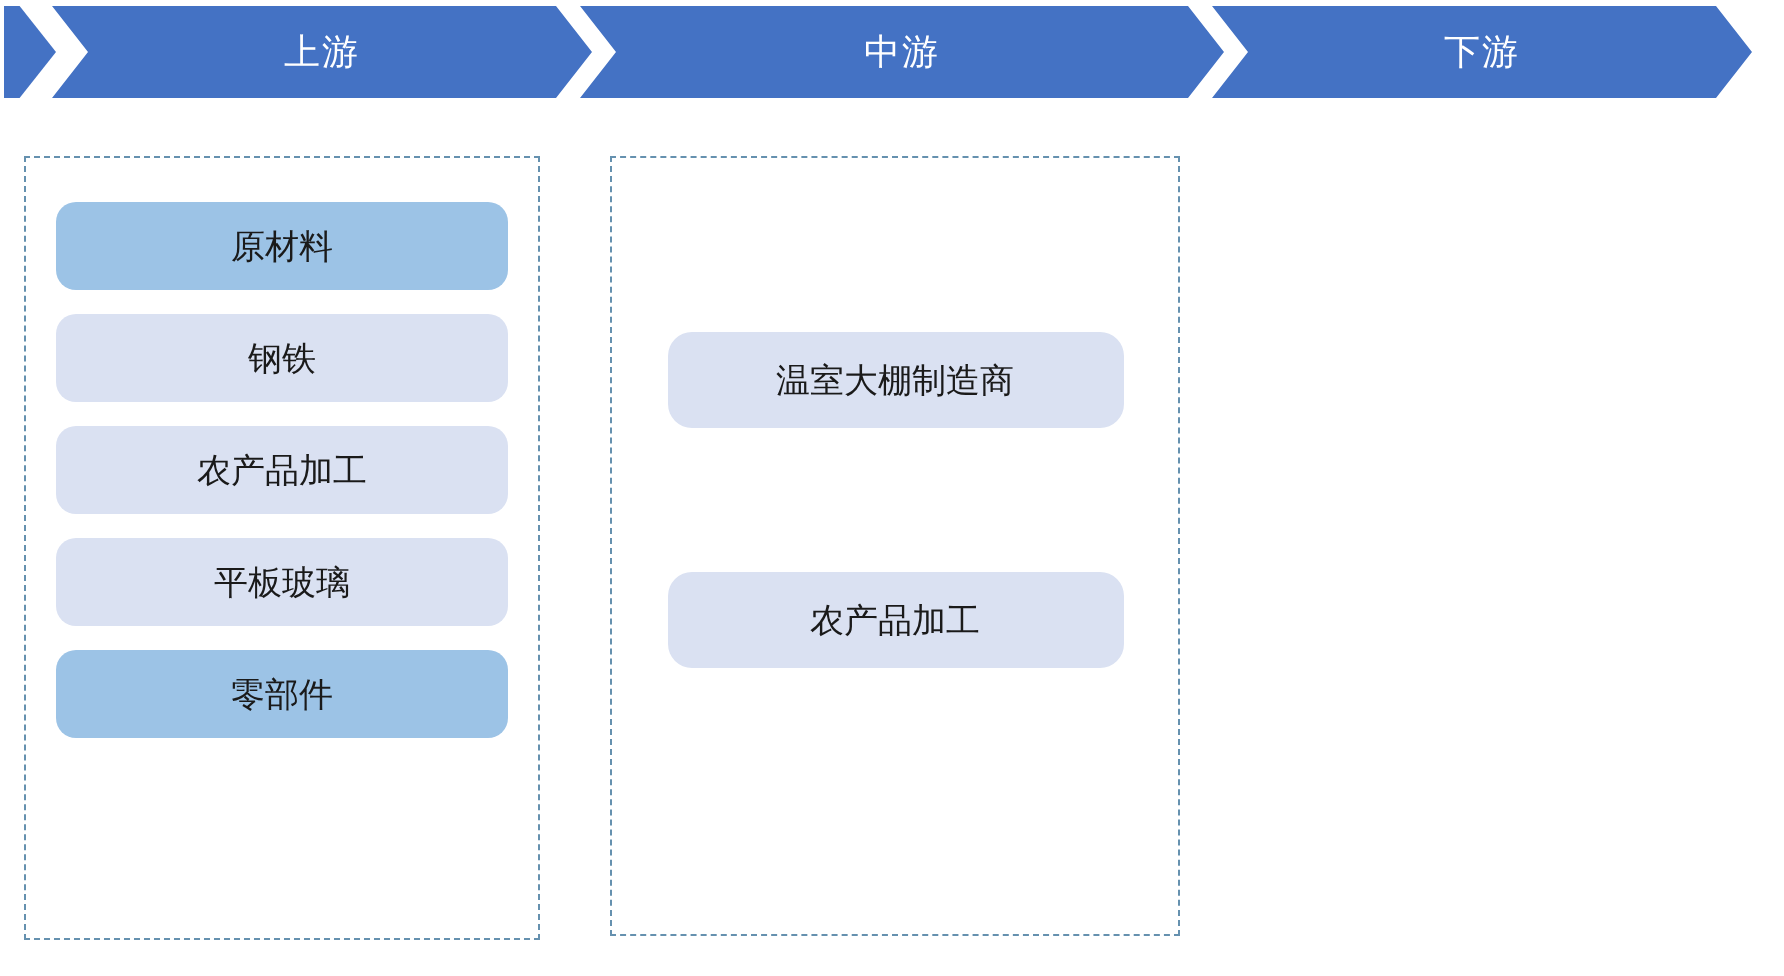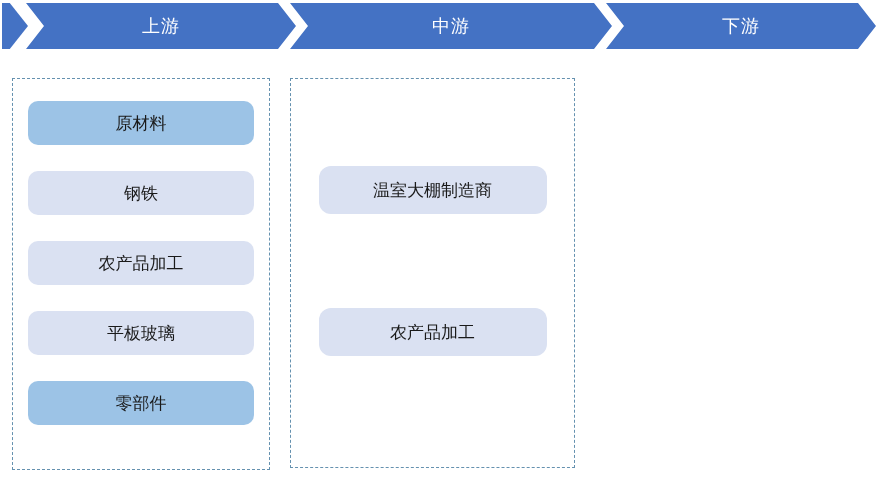--- a/index.html
+++ b/index.html
@@ -45,22 +45,22 @@
   .banner-3 { left: 606px; width: 270px; }
 
   
   .col {
     position: absolute;
     top: 78px;
     border: 1px dashed var(--column-border);
     background: var(--background);
     display: flex; flex-direction: column; align-items: center;
   }
-  .col-1 { left: 12px;  width: 258px; height: 392px; padding-top: 22px; gap: 26px; }
-  .col-2 { left: 290px; width: 285px; height: 390px; padding-top: 87px; gap: 94px; }
+  .col-1 { left: 12px;  width: 258px; height: 392px; padding-top: 22px; gap: 12px; }
+  .col-2 { left: 305px; width: 285px; height: 390px; padding-top: 87px; gap: 72px; }
   .col-3 { left: 613px; width: 262px; height: 389px; padding-top: 22px; gap: 28px; }
 
   
   .item {
     flex: 0 0 auto;
     width: 226px; height: 44px;
     border-radius: 10px;
     background: var(--item-light-fill);
     color: var(--item-text);
     display: flex; align-items: center; justify-content: center;

